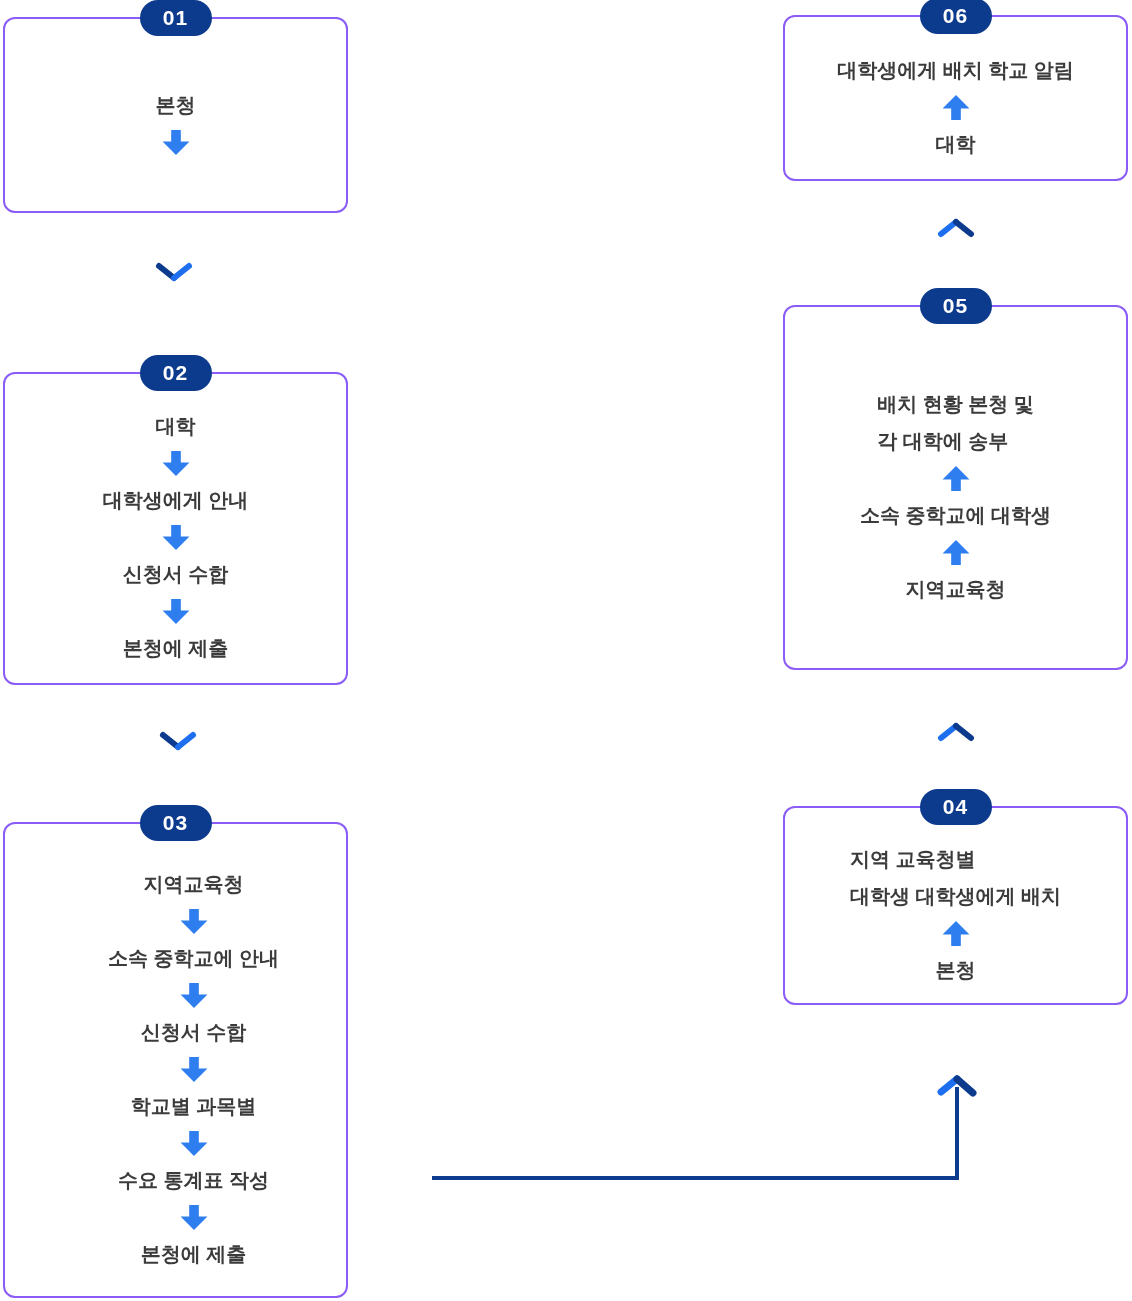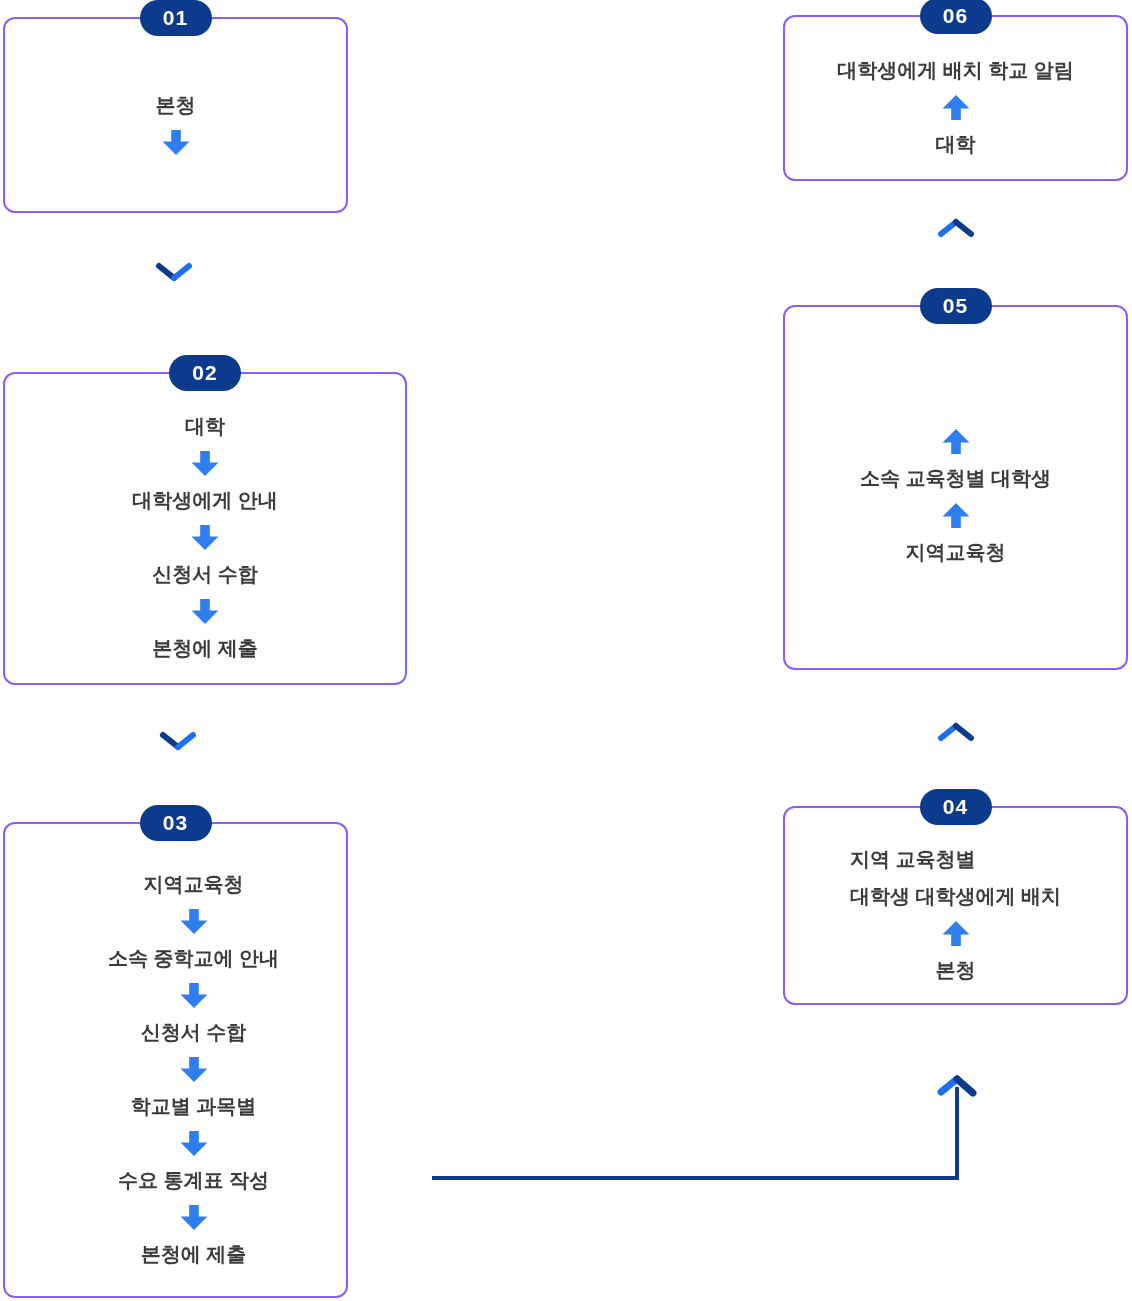--- a/index.html
+++ b/index.html
@@ -37,21 +37,21 @@
     letter-spacing:1px;
     display:flex;
     align-items:center;
     justify-content:center;
   }
   .step-text { font-size:20px; font-weight:600; color:#3b3b3b; text-align:left; }
   .step-line { height:37px; line-height:37px; white-space:nowrap; }
   .flow-arrow { display:block; margin:6px 0; }
 
   #box-01 { left:3px;   top:17px;  width:345px; height:196px; }
-  #box-02 { left:3px;   top:372px; width:404px; height:313px; }
+  #box-02 { left:3px;   top:372px; width:345px; height:313px; }
   #box-03 { left:3px;   top:822px; width:345px; height:476px;padding-left:36px; }
   #box-06 { left:783px; top:15px;  width:345px; height:166px; }
   #box-05 { left:783px; top:305px; width:345px; height:365px; }
   #box-04 { left:783px; top:806px; width:345px; height:199px; }
 
   .sep { position:absolute; }
   #sep-1 { left:154px; top:261px; }
   #sep-2 { left:158px; top:730px; }
   #sep-3 { left:936px; top:215px; }
   #sep-4 { left:936px; top:719px; }
@@ -158,25 +158,29 @@
         </svg>
         <div class="step-text">
           <div class="step-line">대학</div>
         </div>
       </div>
   </div>
 
   <div class="box" id="box-05">
     <div class="badge">05</div>
     <div class="box-body">
-        <svg width="28" height="25" viewBox="0 0 28 26" class="flow-arrow">
-          <polygon points="14,0 28,14 19,14 19,26 9,26 9,14 0,14" fill="#2e7ef0"></polygon>
-        </svg>
-        <div class="step-text">
-          <div class="step-line">소속 교육청별 대학생</div>
+        <div class="step-text">
+          <div class="step-line">배치 현황 본청 및</div>
+          <div class="step-line">각 대학에 송부</div>
+        </div>
+        <svg width="28" height="25" viewBox="0 0 28 26" class="flow-arrow">
+          <polygon points="14,0 28,14 19,14 19,26 9,26 9,14 0,14" fill="#2e7ef0"></polygon>
+        </svg>
+        <div class="step-text">
+          <div class="step-line">소속 중학교에 대학생</div>
         </div>
         <svg width="28" height="25" viewBox="0 0 28 26" class="flow-arrow">
           <polygon points="14,0 28,14 19,14 19,26 9,26 9,14 0,14" fill="#2e7ef0"></polygon>
         </svg>
         <div class="step-text">
           <div class="step-line">지역교육청</div>
         </div>
       </div>
   </div>
 

